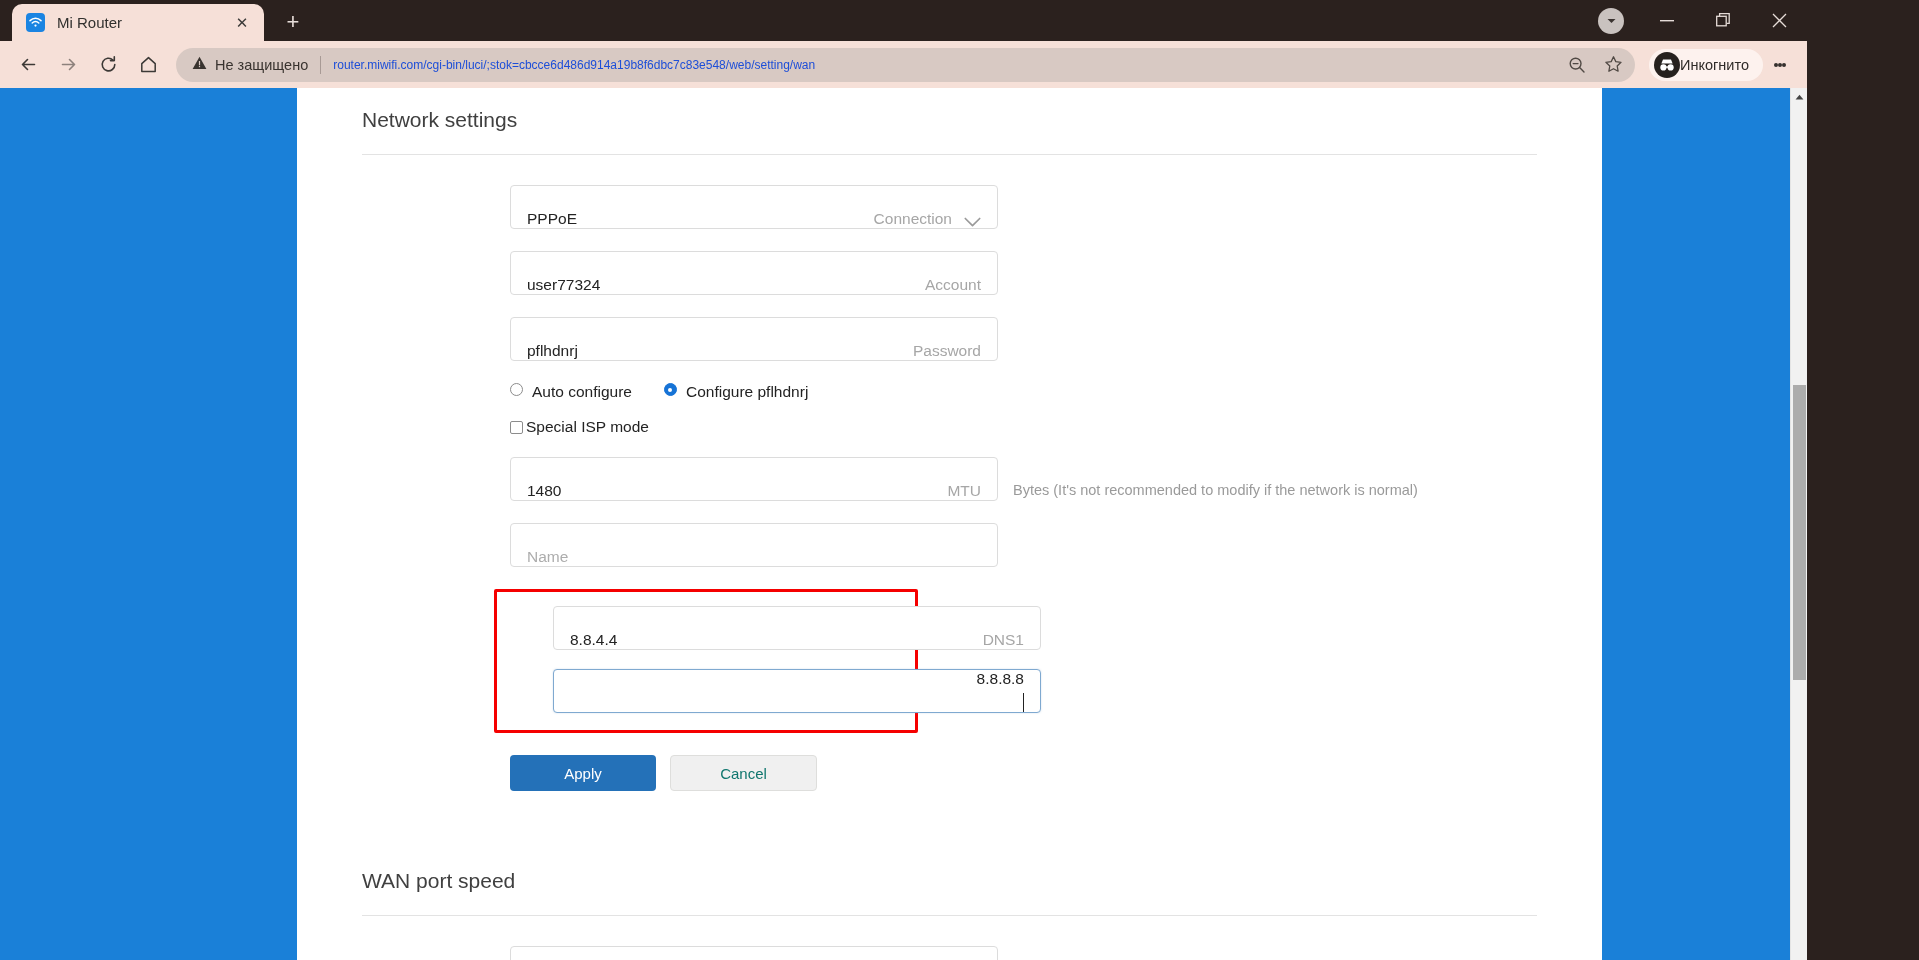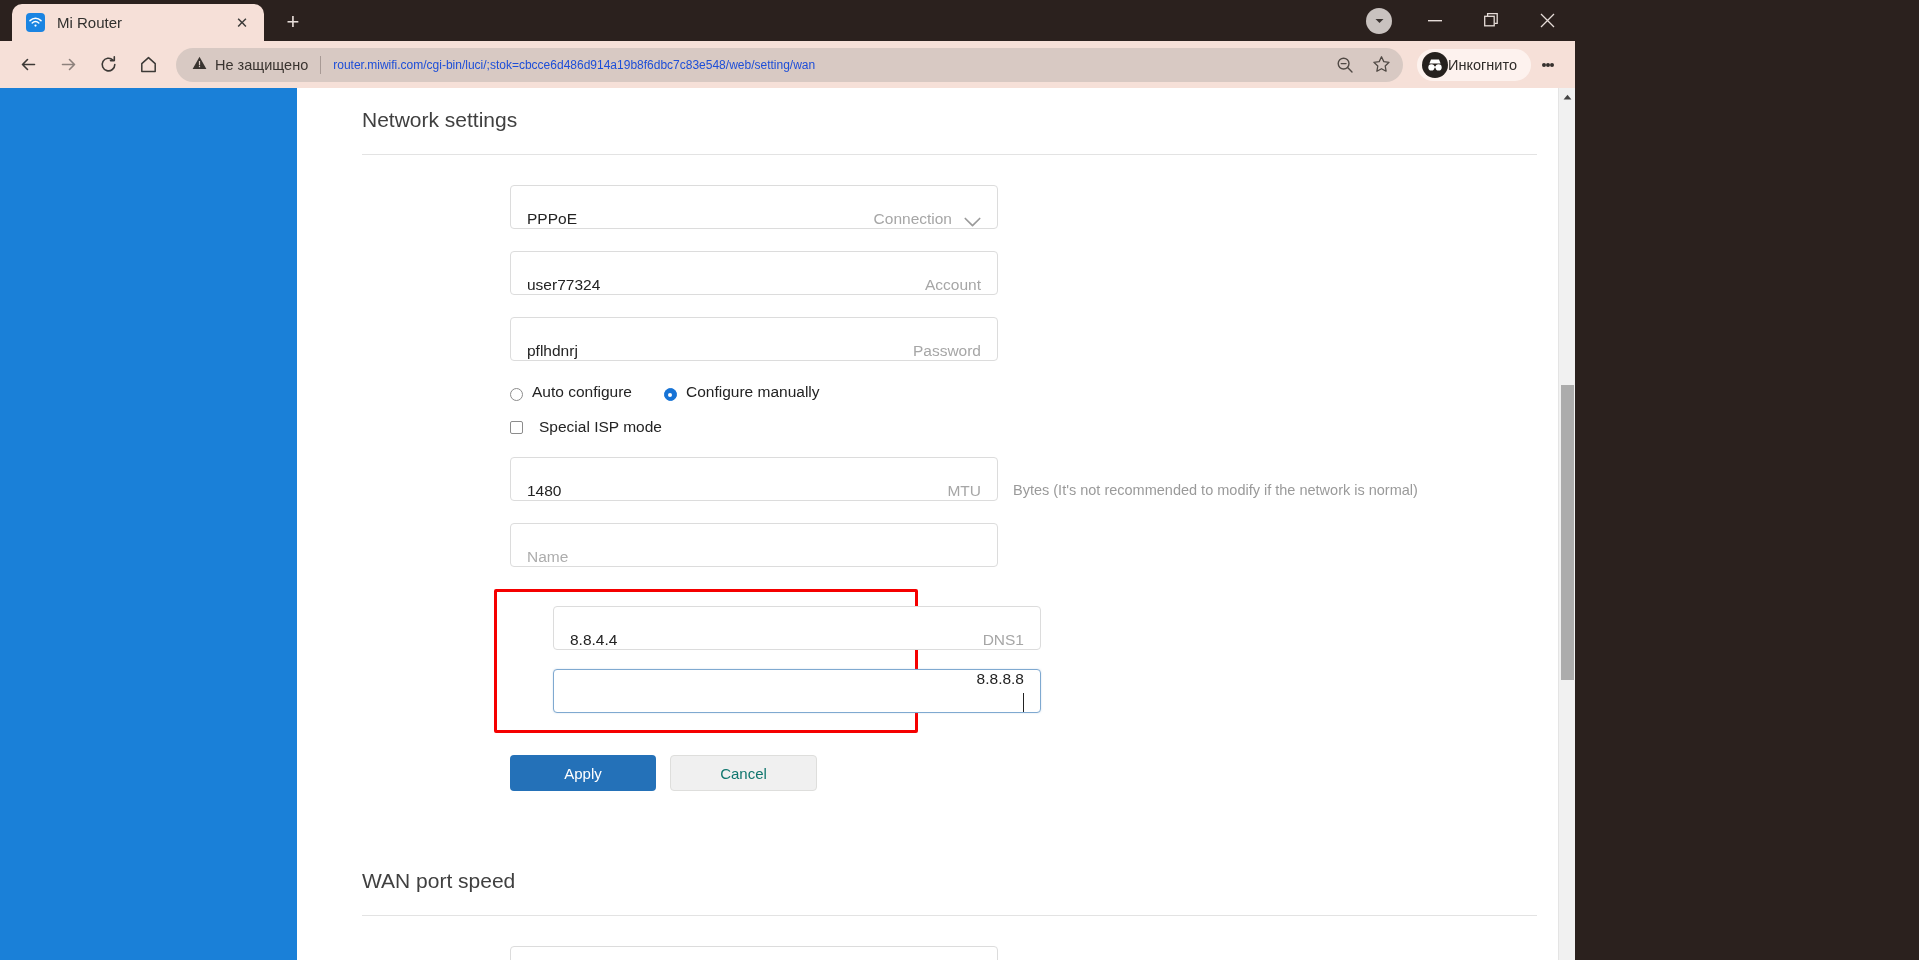--- a/index.html
+++ b/index.html
@@ -4,21 +4,21 @@
 <style>
   * { box-sizing: border-box; margin: 0; padding: 0; }
   html, body {
     width: 1919px; height: 960px;
     overflow: hidden;
     font-family: "Liberation Sans", sans-serif;
     background: #2b211e;
   }
 
   
-  .browser { width: 1575px; height: 960px; position: relative; background: #2b211e; }
+  .browser { width: 1807px; height: 960px; position: relative; background: #2b211e; }
 
   .tabstrip {
     height: 41px; background: #2b211e;
     display: flex; align-items: flex-end; padding-left: 12px; position: relative;
   }
   .tab {
     width: 252px; height: 37px;
     background: #f6e0d8; border-radius: 10px 10px 0 0;
     display: flex; align-items: center; padding: 0 10px 0 14px;
     position: relative;
@@ -119,32 +119,32 @@
   .field-value { font-size: 15.5px; color: #232323; flex: 1 1 auto; white-space: nowrap; }
   .field-value.placeholder { color: #adadad; }
   .field-label { font-size: 15.5px; color: #a6a6a6; flex: 0 0 auto; white-space: nowrap; }
   .chev { margin-left: 12px; display: flex; align-items: center; flex: 0 0 auto; }
   .caret {
     display: inline-block; width: 1px; height: 19px; background: #222;
     margin-left: 1px; vertical-align: middle;
   }
 
   .radio-row { display: flex; align-items: center; gap: 0; margin-bottom: 17px; margin-top: 0; }
-  .radio-opt { display: flex; align-items: flex-end; gap: 9px; }
+  .radio-opt { display: flex; align-items: flex-start; gap: 9px; }
   .radio-opt + .radio-opt { margin-left: 32px; }
   .radio {
     width: 13px; height: 13px; border-radius: 50%;
     border: 1px solid #8c8c8c; background: #fff; flex: 0 0 auto;
     display: flex; align-items: center; justify-content: center;
   }
   .radio.checked { border: 1px solid #1673d6; background: #1673d6; }
   .radio.checked::after { content: ""; width: 4px; height: 4px; border-radius: 50%; background: #fff; }
   .opt-label { font-size: 15.5px; color: #232323; white-space: nowrap; }
 
-  .check-row { display: flex; align-items: center; gap: 16px; margin-bottom: 21px; }
+  .check-row { display: flex; align-items: center; gap: 3px; margin-bottom: 21px; }
   .checkbox {
     width: 13px; height: 13px; border: 1px solid #8c8c8c; background: #fff;
     border-radius: 2px; flex: 0 0 auto;
   }
 
   .field-with-hint { display: flex; align-items: center; }
   .hint { font-size: 14.5px; color: #9a9a9a; margin-left: 15px; white-space: nowrap; }
 
   .dns-group {
     position: relative; border: 3px solid #f50000; border-radius: 2px;
@@ -320,21 +320,21 @@
             <span class="field-label">Password</span>
           </div>
 
           <div class="radio-row">
             <label class="radio-opt">
               <span class="radio"></span>
               <span class="opt-label">Auto configure</span>
             </label>
             <label class="radio-opt">
               <span class="radio checked"></span>
-              <span class="opt-label">Configure manually</span>
+              <span class="opt-label">Configure pflhdnrj</span>
             </label>
           </div>
 
           <label class="check-row">
             <span class="checkbox"></span>
             <span class="opt-label">Special ISP mode</span>
           </label>
 
           <div class="field-with-hint">
             <div class="field">

